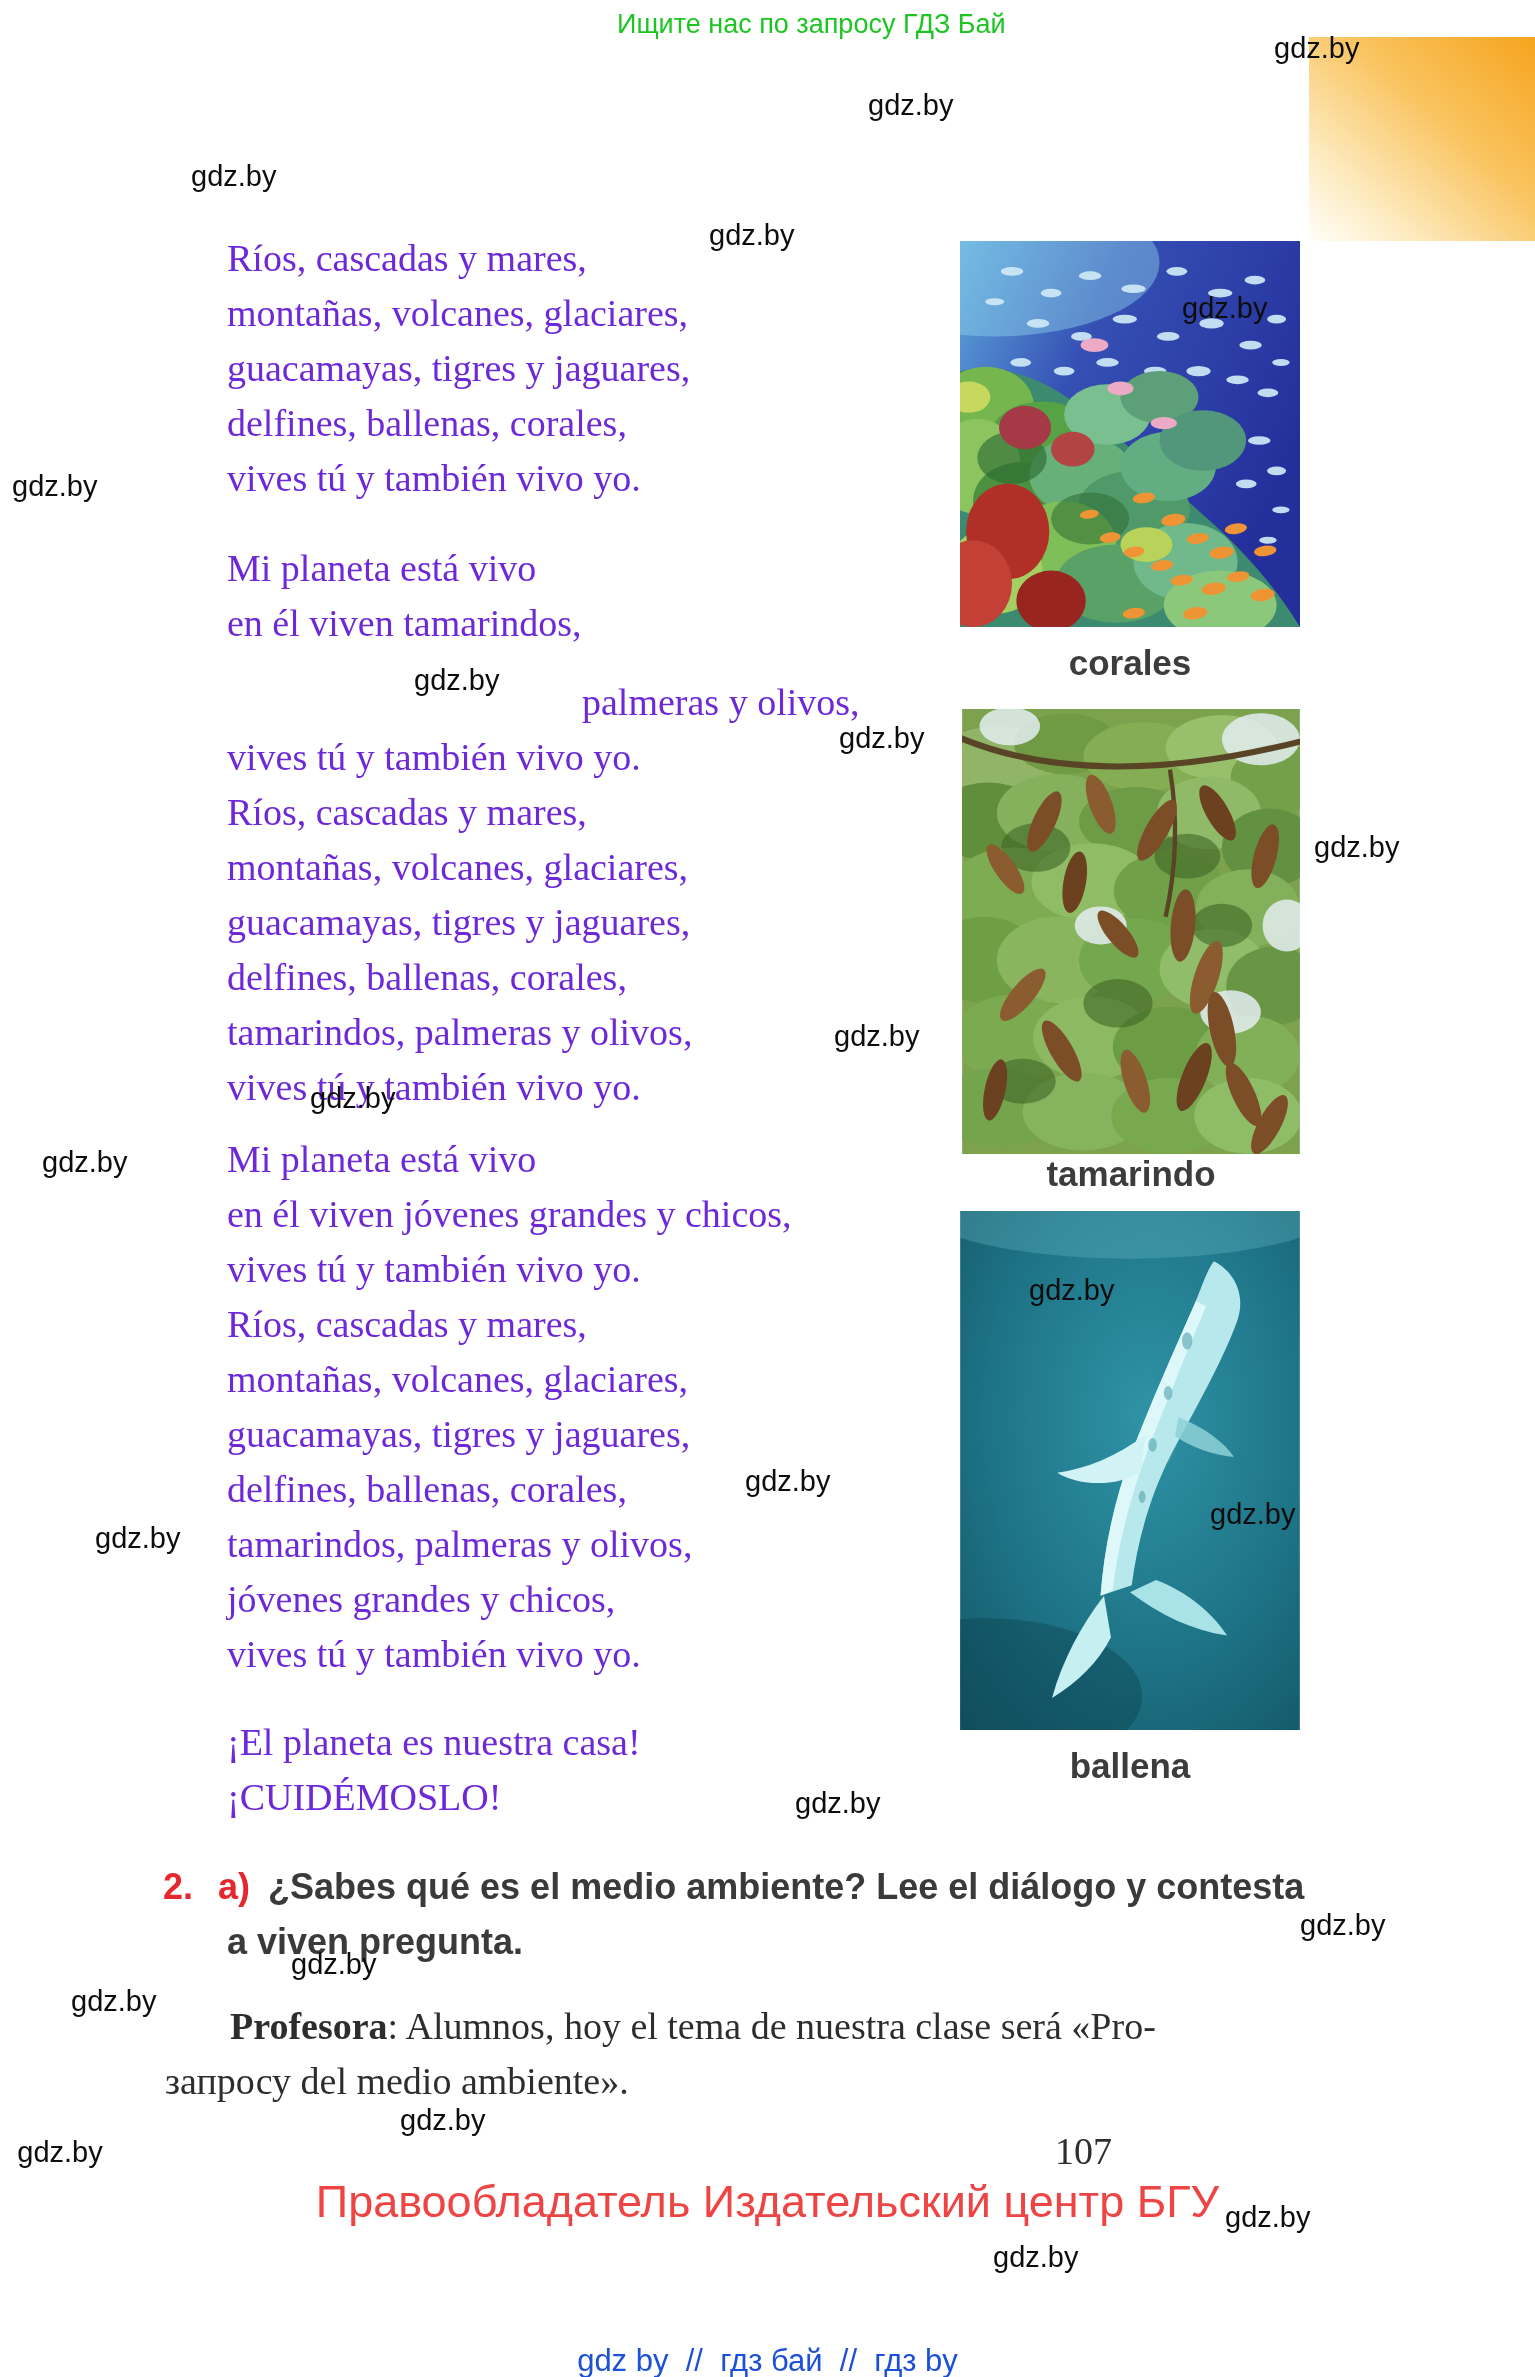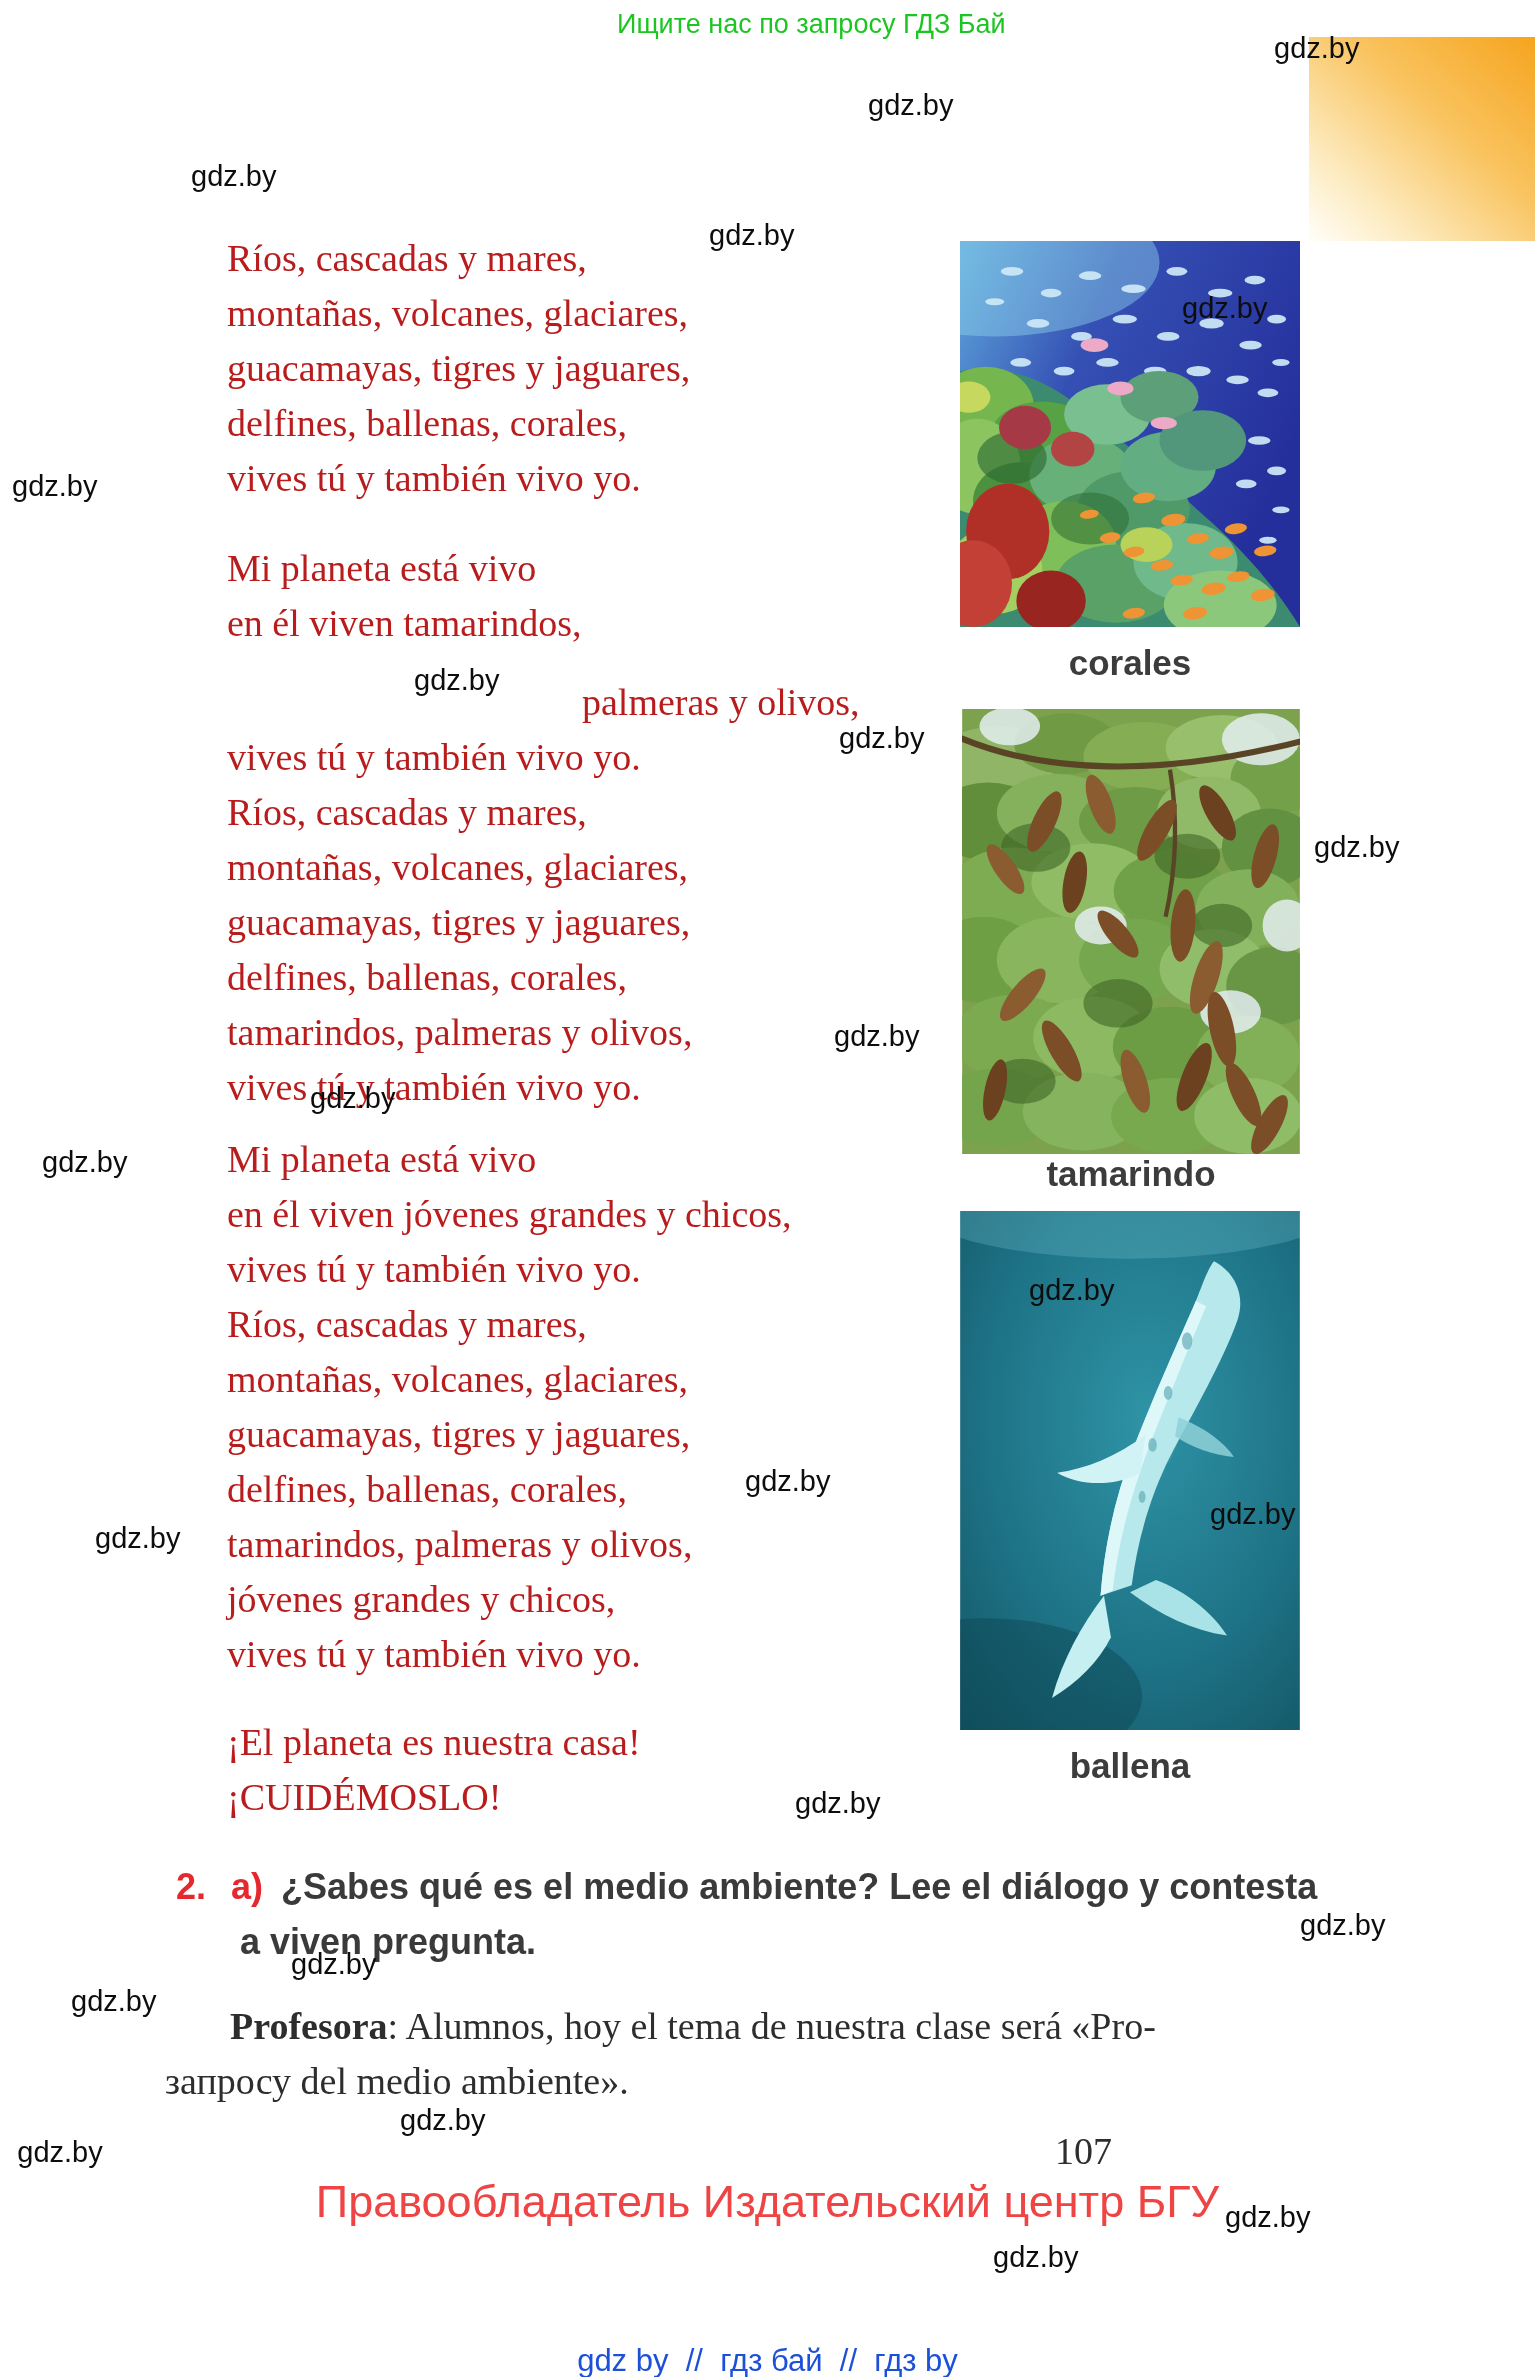--- a/index.html
+++ b/index.html
@@ -2,27 +2,27 @@
 <html style="font-size:14px"><head>
 <meta charset="utf-8">
 <style>
   html,body{margin:0;padding:0;background:#ffffff;}
   .page{position:relative;width:1535px;height:2377px;background:#ffffff;overflow:hidden;
         font-family:"Liberation Sans",sans-serif;}
   .promo{position:absolute;left:617px;top:7px;font:400 27px/35px "Liberation Sans",sans-serif;color:#1dc522;white-space:pre;}
   .wm{position:absolute;font:400 29px/31px "Liberation Sans",sans-serif;color:#0d0d0d;z-index:30;white-space:pre;}
   .orange-corner{position:absolute;left:1309px;top:37px;width:226px;height:204px;
         background:linear-gradient(to bottom left,#f6a41e 0%,#f9c35e 40%,#fdeec8 80%,#fffef9 100%);}
-  .poem{position:absolute;left:227px;font:400 38px/55px "Liberation Serif",serif;color:#b91c1c;}
+  .poem{position:absolute;left:227px;font:400 38px/55px "Liberation Serif",serif;color:#6d28d9;}
   .poem div{white-space:pre;}
   .poem .indent{padding-left:355px;margin-top:24px;}
   .fig{position:absolute;z-index:1;}
   .fig svg{display:block;}
   .caption{position:absolute;font:700 35px/40px "Liberation Sans",sans-serif;color:#3c3c3c;text-align:center;z-index:5;}
-  .exercise{position:absolute;left:176px;top:1859px;width:1230px;
+  .exercise{position:absolute;left:163px;top:1859px;width:1230px;
         font:700 36px/55px "Liberation Sans",sans-serif;color:#3a3a3a;}
   .exercise .red{color:#e5272e;}
   .exercise .num{display:inline-block;width:55px;}
   .exercise .part{display:inline-block;width:50px;}
   .exercise .l2{margin-left:64px;}
   .dialogue{position:absolute;left:165px;top:1999px;width:1213px;
         font:400 38px/55px "Liberation Serif",serif;color:#2d2d2d;}
   .dialogue .l1{text-indent:65px;white-space:pre;}
   .dialogue b{font-weight:700;}
   .pagenum{position:absolute;left:1055px;top:2130px;font:400 38px/43px "Liberation Serif",serif;color:#2e2e2e;}

